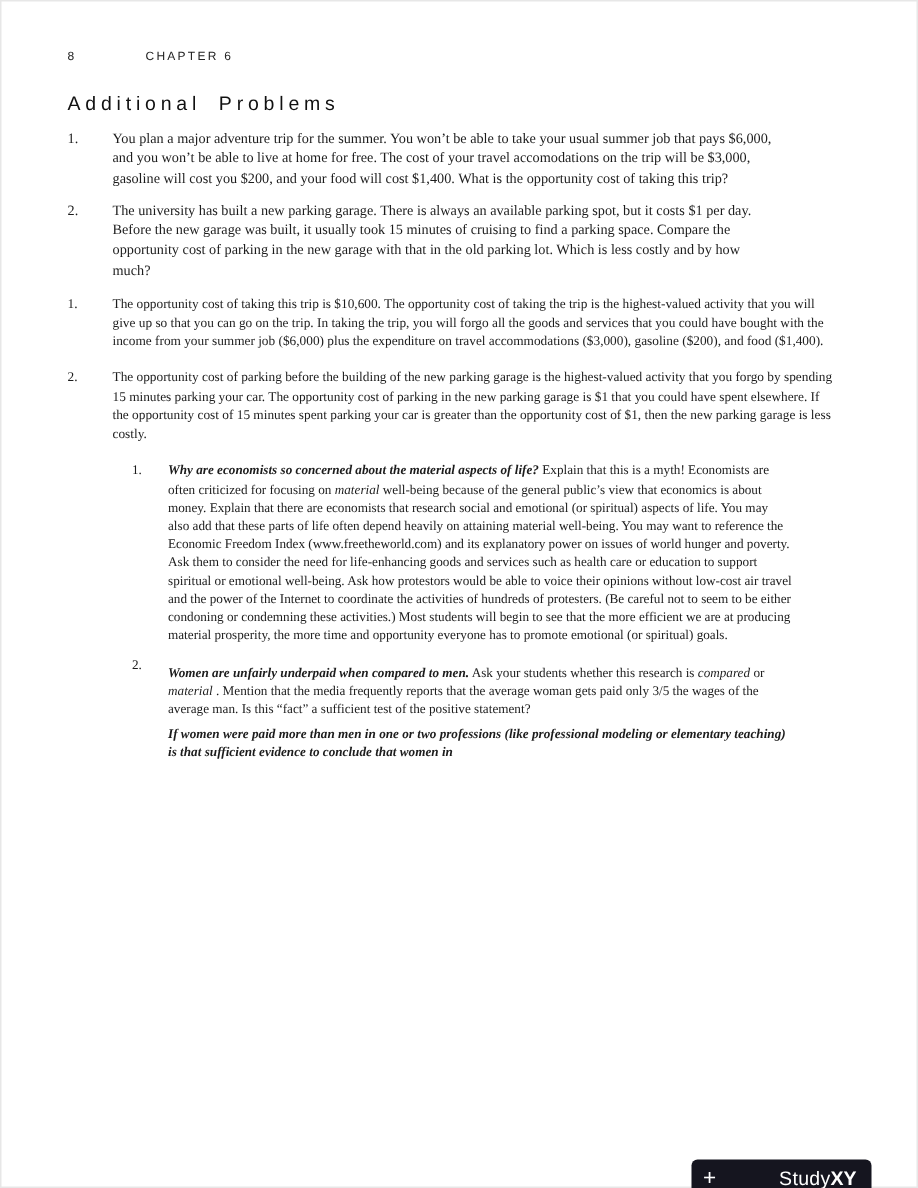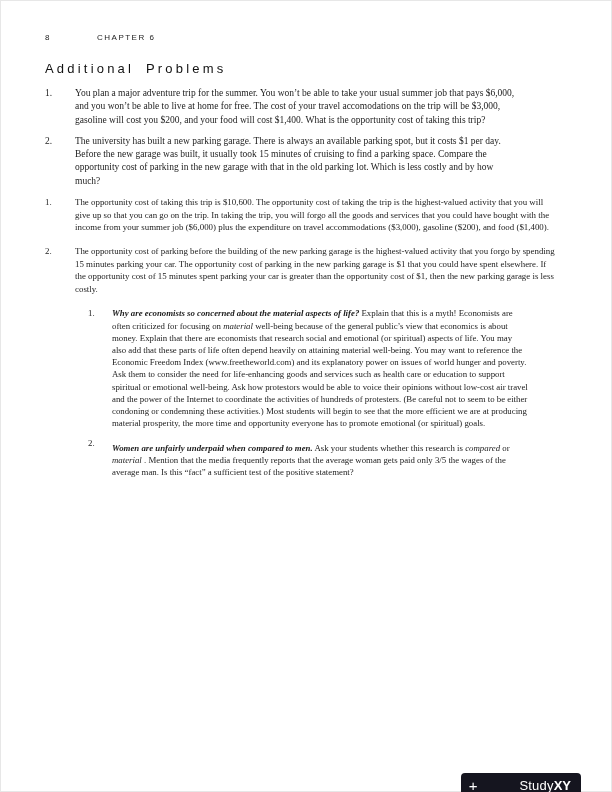--- a/index.html
+++ b/index.html
@@ -126,20 +126,21 @@
         <span class="num">2.</span>
         <div class="txt">
           <div class="para">
             <span class="bi">Women are unfairly underpaid when compared to men.</span>
             <span> Ask your students whether this research is </span>
             <span class="it">compared</span>
             <span> or </span>
             <span class="it">material</span>
             <span>. Mention that the media frequently reports that the average woman gets paid only 3/5 the wages of the average man. Is this “fact” a sufficient test of the positive statement?</span>
           </div>
+          <div class="para bi">If women were paid more than men in one or two professions (like professional modeling or elementary teaching) is that sufficient evidence to conclude that women in</div>
         </div>
       </div>
     </div>
 
   </div>
 
   <div class="brand-badge">
     <span class="plus">+</span>
     <span class="brand-light">Study</span>
       <span class="brand-bold">XY</span>

